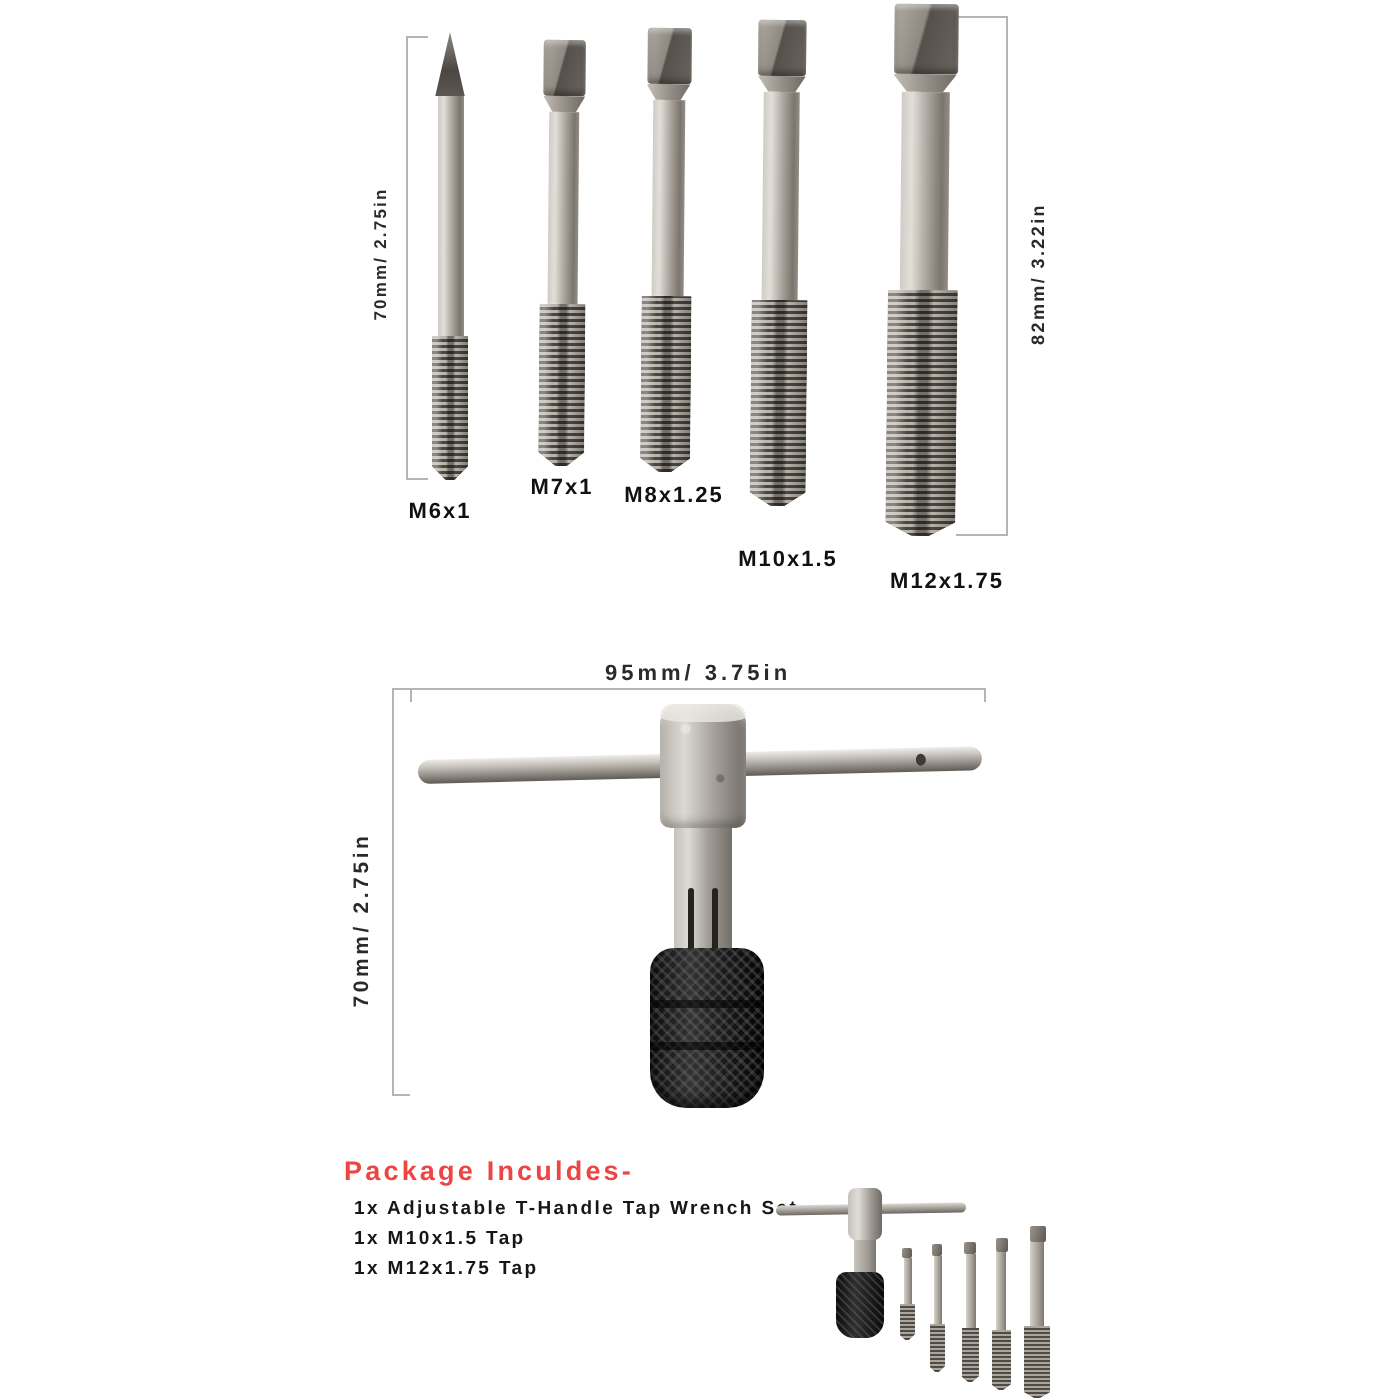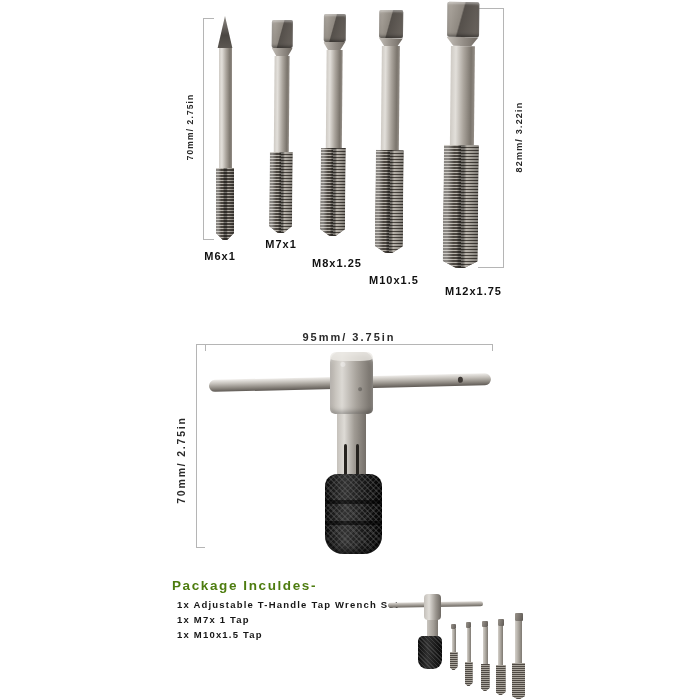--- a/index.html
+++ b/index.html
@@ -71,21 +71,21 @@
   .tap5 .tap-neck{width:32px;height:9px;}
   .tap5 .tap-shank{width:24px;height:99px;}
   .tap5 .tap-threads{width:35px;height:123px;}
 
   .tap-label{
     position:absolute;font-weight:bold;font-size:11px;letter-spacing:1px;
     text-align:center;color:#111;
   }
   .tl1{left:185px;top:250px;width:70px;}
   .tl2{left:246px;top:238px;width:70px;}
-  .tl3{left:302px;top:257px;width:70px;}
+  .tl3{left:302px;top:242px;width:70px;}
   .tl4{left:359px;top:274px;width:70px;}
   .tl5{left:436px;top:285px;width:75px;}
 
   
   .wrench-bar{
     position:absolute;left:209px;top:380px;width:282px;height:12px;border-radius:6px;
     background:linear-gradient(180deg,#efedea 0%,#c6c2bc 32%,#918c85 68%,#5f5a55 100%);
     transform:rotate(-1.4deg);transform-origin:left center;
   }
   .bar-hole{position:absolute;right:28px;top:3px;width:5px;height:6px;border-radius:50%;background:#3f3a36;}
@@ -113,21 +113,21 @@
       repeating-linear-gradient(-45deg,rgba(110,110,110,.25) 0 1.5px,transparent 1.5px 4px),
       linear-gradient(90deg,#0c0c0c 0%,#333333 35%,#161616 72%,#040404 100%);
     box-shadow:inset 0 -4px 6px rgba(0,0,0,.6);
   }
   .grip-groove{position:absolute;left:0;width:100%;height:4px;background:rgba(0,0,0,.55);}
   .groove1{top:26px;} .groove2{top:47px;}
 
   
   .pkg-heading{
     position:absolute;left:172px;top:578px;font-weight:bold;font-size:13.5px;
-    letter-spacing:1.6px;color:#4d7c0f;
+    letter-spacing:1.6px;color:#ef4444;
   }
   .pkg-list{position:absolute;left:177px;top:599px;}
   .pkg-item{
     font-weight:bold;font-size:9.5px;letter-spacing:1.2px;color:#161616;
     height:15px;line-height:12px;white-space:nowrap;
   }
 
   
   .thumb-bar{
     position:absolute;left:388px;top:602px;width:95px;height:5px;border-radius:3px;
@@ -260,22 +260,22 @@
     <div class="wrench-grip">
       <div class="grip-groove groove1"></div>
       <div class="grip-groove groove2"></div>
     </div>
   </div>
 
   <div>
     <div class="pkg-heading">Package Inculdes-</div>
     <div class="pkg-list">
       <div class="pkg-item">1x Adjustable T-Handle Tap Wrench Set</div>
-      <div class="pkg-item">1x M7x 1 Tap</div>
       <div class="pkg-item">1x M10x1.5 Tap</div>
+      <div class="pkg-item">1x M12x1.75 Tap</div>
     </div>
   </div>
 
   <div>
     <div class="thumb-bar"></div>
     <div class="thumb-stem"></div>
     <div class="thumb-collar"></div>
     <div class="thumb-grip"></div>
 
     <div class="mini-tap mt1">

